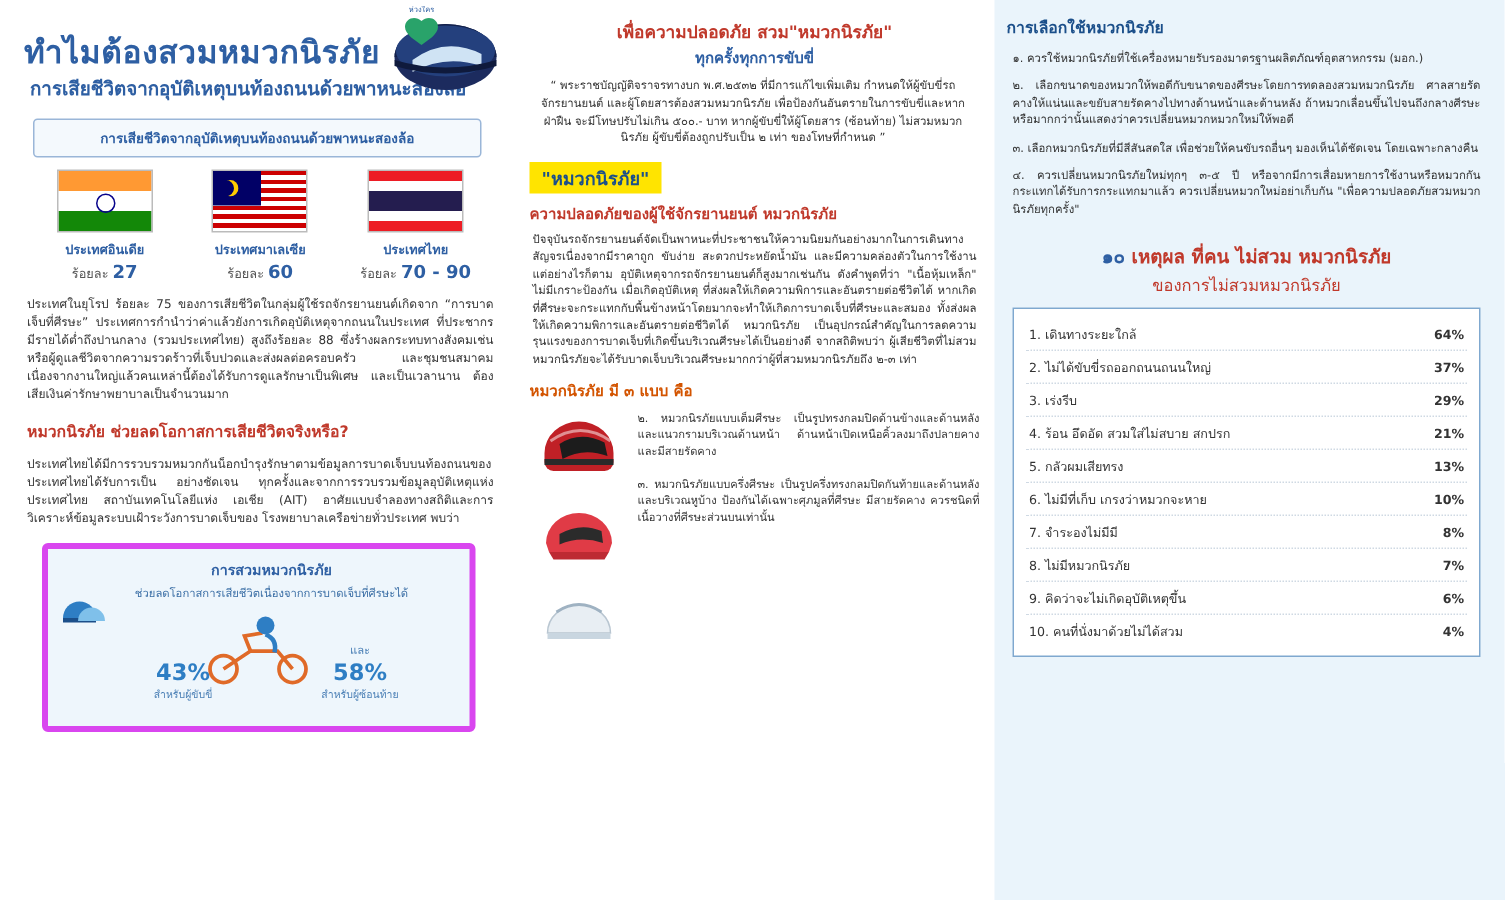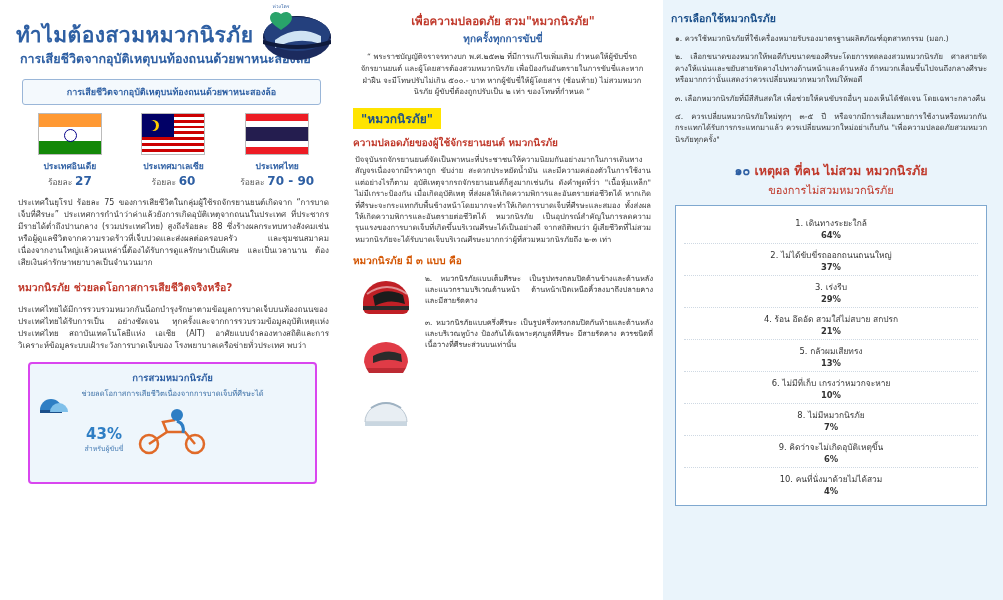--- a/index.html
+++ b/index.html
@@ -46,22 +46,22 @@
   .flag-my:after{content:"";position:absolute;left:6px;top:6px;width:11px;height:11px;border-radius:50%;box-shadow:inset -3px 0 0 #ffcc00;background:transparent;}
   .flag-th{background:linear-gradient(to bottom,#ed1c24 0 16.6%,#ffffff 16.6% 33.3%,#241d4f 33.3% 66.6%,#ffffff 66.6% 83.3%,#ed1c24 83.3% 100%);}
   .flag-country{font-size:8.5px;color:#2e5fa3;font-weight:bold;margin-bottom:1px;}
   .flag-pct{font-size:8.5px;color:#555;}
   .flag-pct b{color:#2e5fa3;font-size:12px;}
 
   .para{font-size:8px;line-height:1.5;text-align:justify;margin:8px 6px 0 6px;color:#333;}
   .redhead{color:#c0392b;font-weight:bold;font-size:10.5px;margin:10px 6px 3px 6px;}
 
   .bluebox{
-    margin:10px 18px 0 16px;border:2px solid #d946ef;border-radius:4px;
-    background:#eef6fc;padding:6px 8px 8px 8px;position:relative;min-height:104px;
+    margin:10px 18px 0 16px;border:4px solid #d946ef;border-radius:4px;
+    background:#eef6fc;padding:6px 8px 8px 25px;position:relative;min-height:104px;
   }
   .bluebox h4{margin:0 0 2px 0;font-size:9.5px;color:#2e5fa3;text-align:center;font-weight:bold;}
   .bluebox p{margin:0;font-size:7.5px;color:#3a6ea5;text-align:center;}
   .statrow{display:flex;justify-content:space-between;align-items:flex-end;margin-top:26px;padding:0 6px;}
   .stat{text-align:center;width:120px;}
   .stat .big{font-size:15px;font-weight:bold;color:#2e7ec4;}
   .stat .cap{font-size:7px;color:#4a7fb5;}
   .stat .pre{font-size:7.5px;color:#4a7fb5;}
   .rider-art{position:absolute;left:50%;top:40px;width:80px;height:52px;margin-left:-40px;}
 
@@ -81,21 +81,21 @@
 
   
   .c3-head{color:#1b4f8a;font-weight:bold;font-size:10.5px;margin:2px 0 6px 2px;}
   .c3-item{font-size:7.6px;line-height:1.5;text-align:justify;margin:0 6px 7px 6px;color:#333;}
   .c3-banner{text-align:center;margin:16px 0 6px 0;}
   .c3-banner .l1{color:#c0392b;font-weight:bold;font-size:12.5px;}
   .c3-banner .l1 .no{color:#2e5fa3;}
   .c3-banner .l2{color:#c0392b;font-weight:bold;font-size:11px;}
   .c3-banner .l3{color:#c0392b;font-weight:normal;font-size:11px;}
   .reasonbox{border:1px solid #7fa8cf;background:#ffffff;margin:4px 6px 0 6px;padding:6px 8px;}
-  .rrow{display:flex;justify-content:space-between;align-items:center;font-size:8.4px;padding:3.5px 2px;border-bottom:1px dotted #cfd9e3;color:#333;flex-direction:column;}
+  .rrow{display:flex;justify-content:space-between;align-items:center;font-size:8.4px;padding:3.5px 2px;border-bottom:1px dotted #cfd9e3;color:#333;}
   .rrow:last-child{border-bottom:none;}
   .rrow .pct{font-weight:bold;color:#333;}
 
   .col3{background:#eaf4fb;}
   .col2{background:#ffffff;}
 </style>
 </head>
 <body>
 
 <div class="page">
@@ -157,20 +157,25 @@
       <svg style="position:absolute;left:8px;top:26px;width:34px;height:26px" viewBox="0 0 34 26">
         <path d="M2 20a11 11 0 0 1 22 0z" fill="#2e7ec4"></path>
         <path d="M2 20h22v3H2z" fill="#1b4f8a"></path>
         <path d="M12 22a9 9 0 0 1 18 0z" fill="#7fc0ea"></path>
       </svg>
 
       <div class="statrow">
         <div class="stat">
           <div class="big">43%</div>
           <div class="cap">สำหรับผู้ขับขี่</div>
+        </div>
+        <div class="stat">
+          <div class="pre">และ</div>
+          <div class="big">58%</div>
+          <div class="cap">สำหรับผู้ซ้อนท้าย</div>
         </div>
       </div>
     </div>
   </div>
 
   <div class="col col2">
     <div class="c2-head1">เพื่อความปลอดภัย สวม"หมวกนิรภัย"</div>
     <div class="c2-head2">ทุกครั้งทุกการขับขี่</div>
 
     <div class="quotebox">“ พระราชบัญญัติจราจรทางบก พ.ศ.๒๕๓๒ ที่มีการแก้ไขเพิ่มเติม กำหนดให้ผู้ขับขี่รถจักรยานยนต์ และผู้โดยสารต้องสวมหมวกนิรภัย เพื่อป้องกันอันตรายในการขับขี่และหากฝ่าฝืน จะมีโทษปรับไม่เกิน ๕๐๐.- บาท หากผู้ขับขี่ให้ผู้โดยสาร (ซ้อนท้าย) ไม่สวมหมวกนิรภัย ผู้ขับขี่ต้องถูกปรับเป็น ๒ เท่า ของโทษที่กำหนด ”</div>
@@ -246,20 +251,24 @@
       </div>
       <div class="rrow">
         <span>5. กลัวผมเสียทรง</span>
         <span class="pct">13%</span>
       </div>
       <div class="rrow">
         <span>6. ไม่มีที่เก็บ เกรงว่าหมวกจะหาย</span>
         <span class="pct">10%</span>
       </div>
       <div class="rrow">
+        <span>7. จำระองไม่มีมี</span>
+        <span class="pct">8%</span>
+      </div>
+      <div class="rrow">
         <span>8. ไม่มีหมวกนิรภัย</span>
         <span class="pct">7%</span>
       </div>
       <div class="rrow">
         <span>9. คิดว่าจะไม่เกิดอุบัติเหตุขึ้น</span>
         <span class="pct">6%</span>
       </div>
       <div class="rrow">
         <span>10. คนที่นั่งมาด้วยไม่ได้สวม</span>
         <span class="pct">4%</span>

